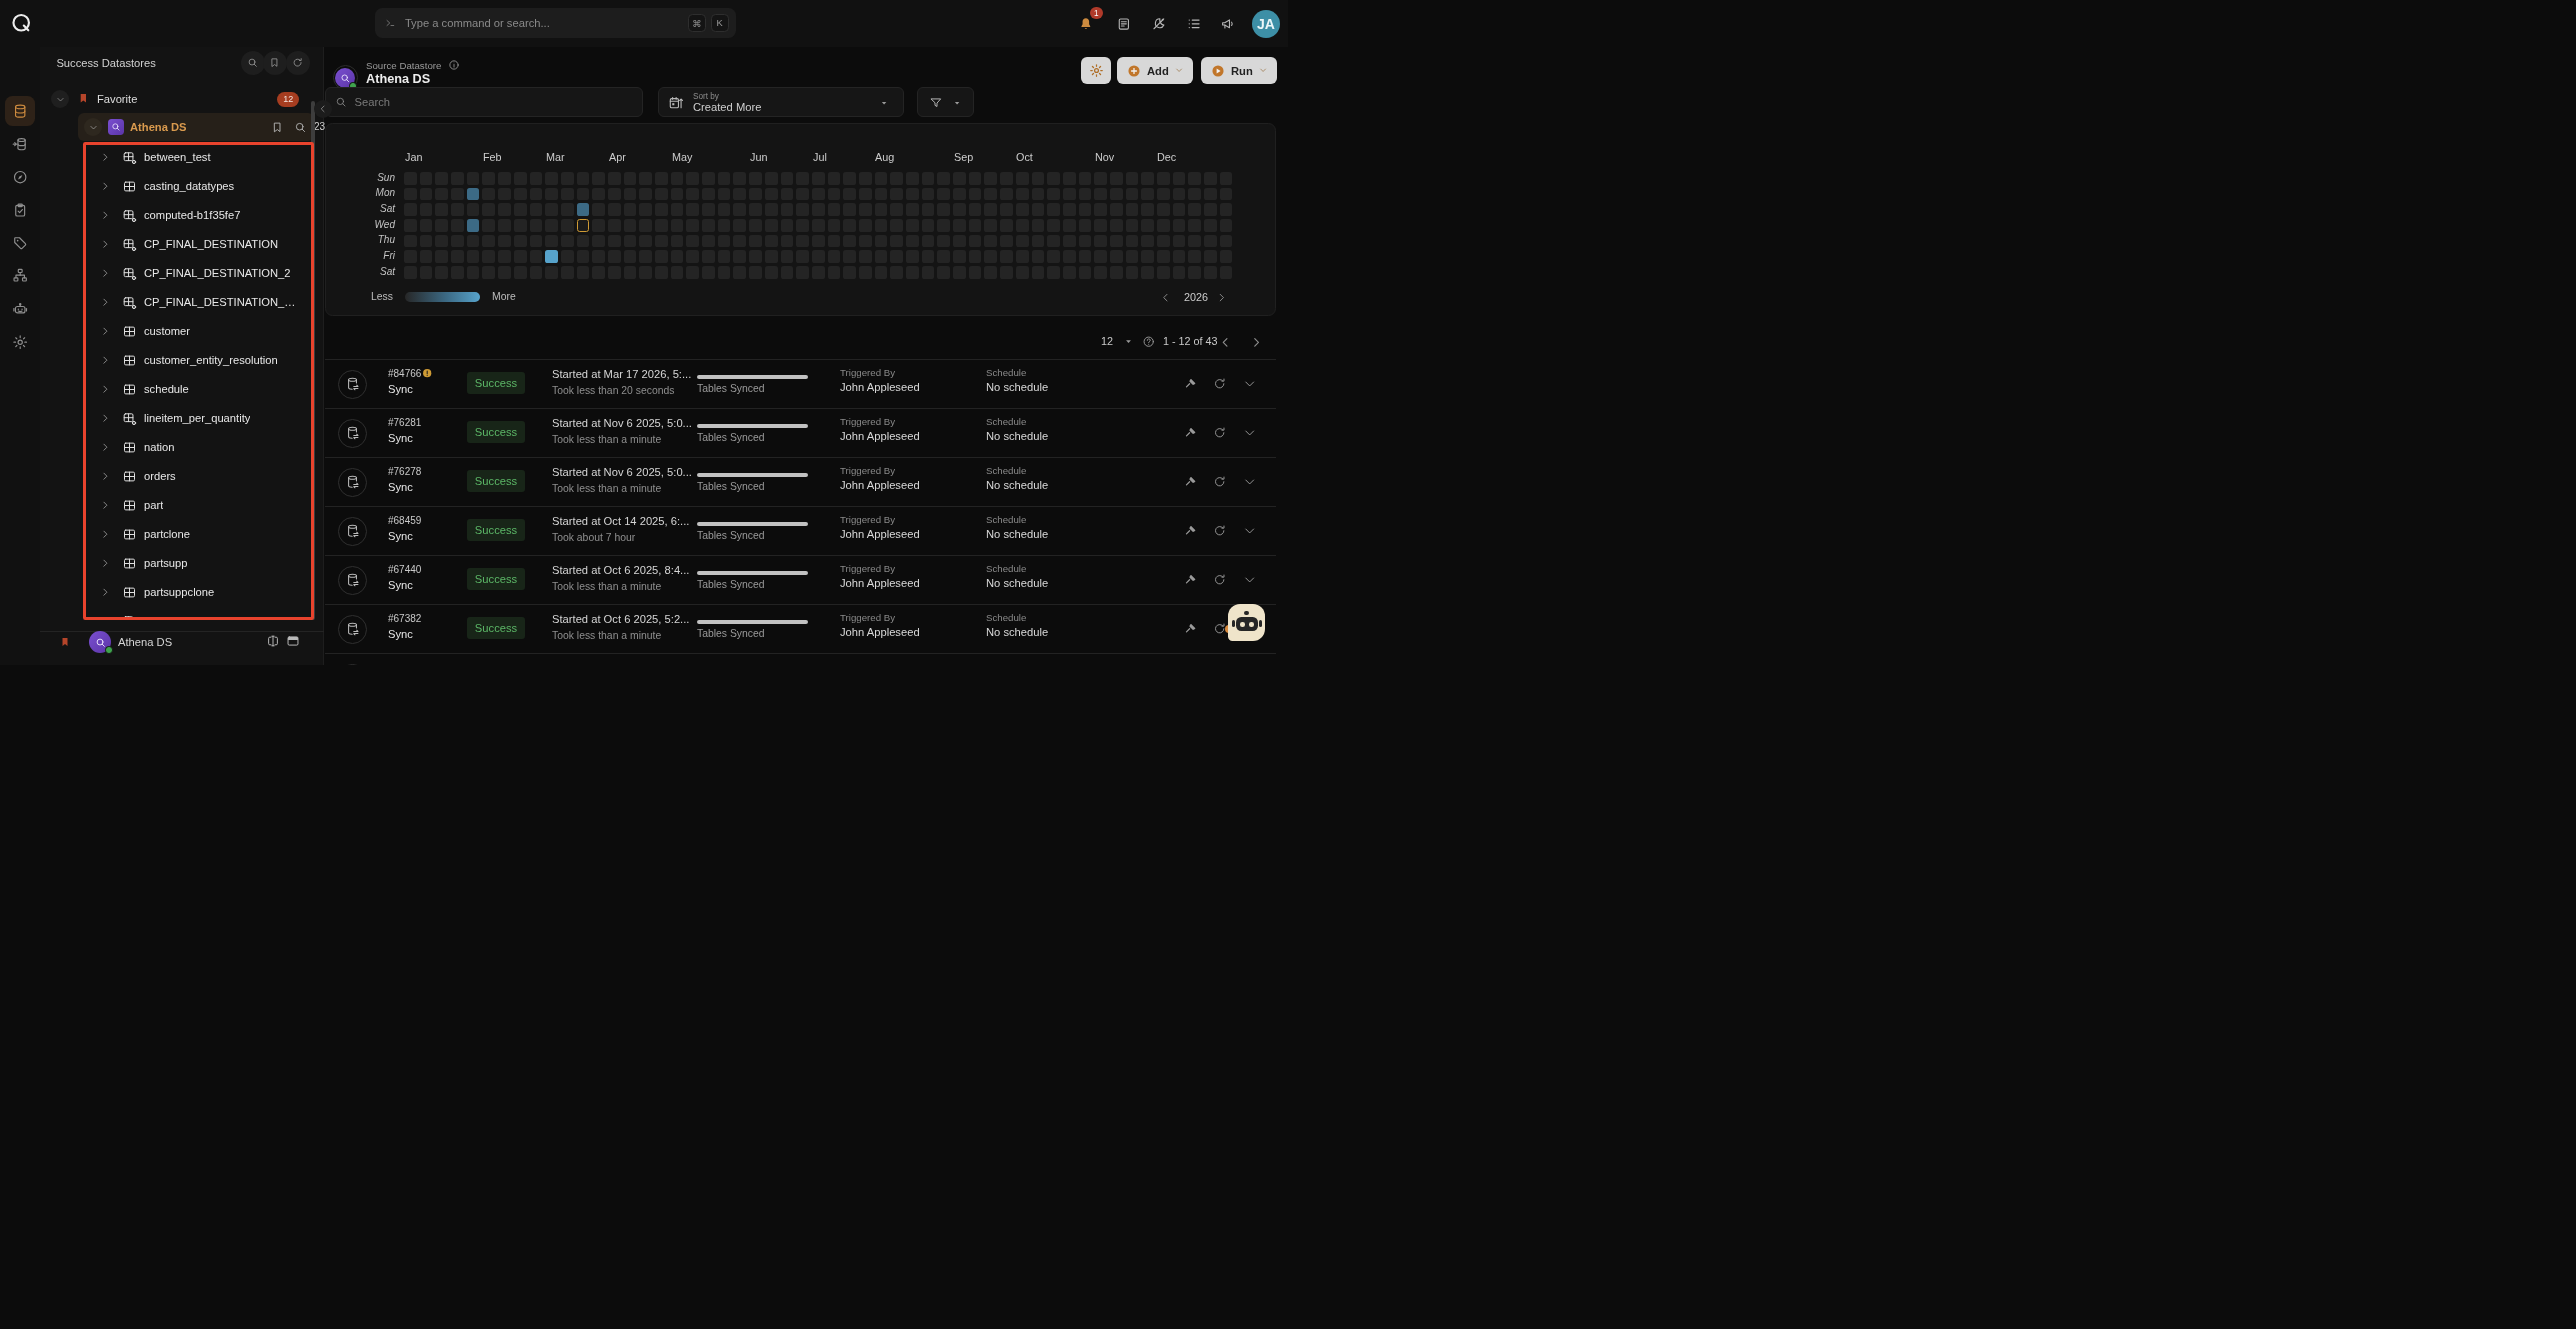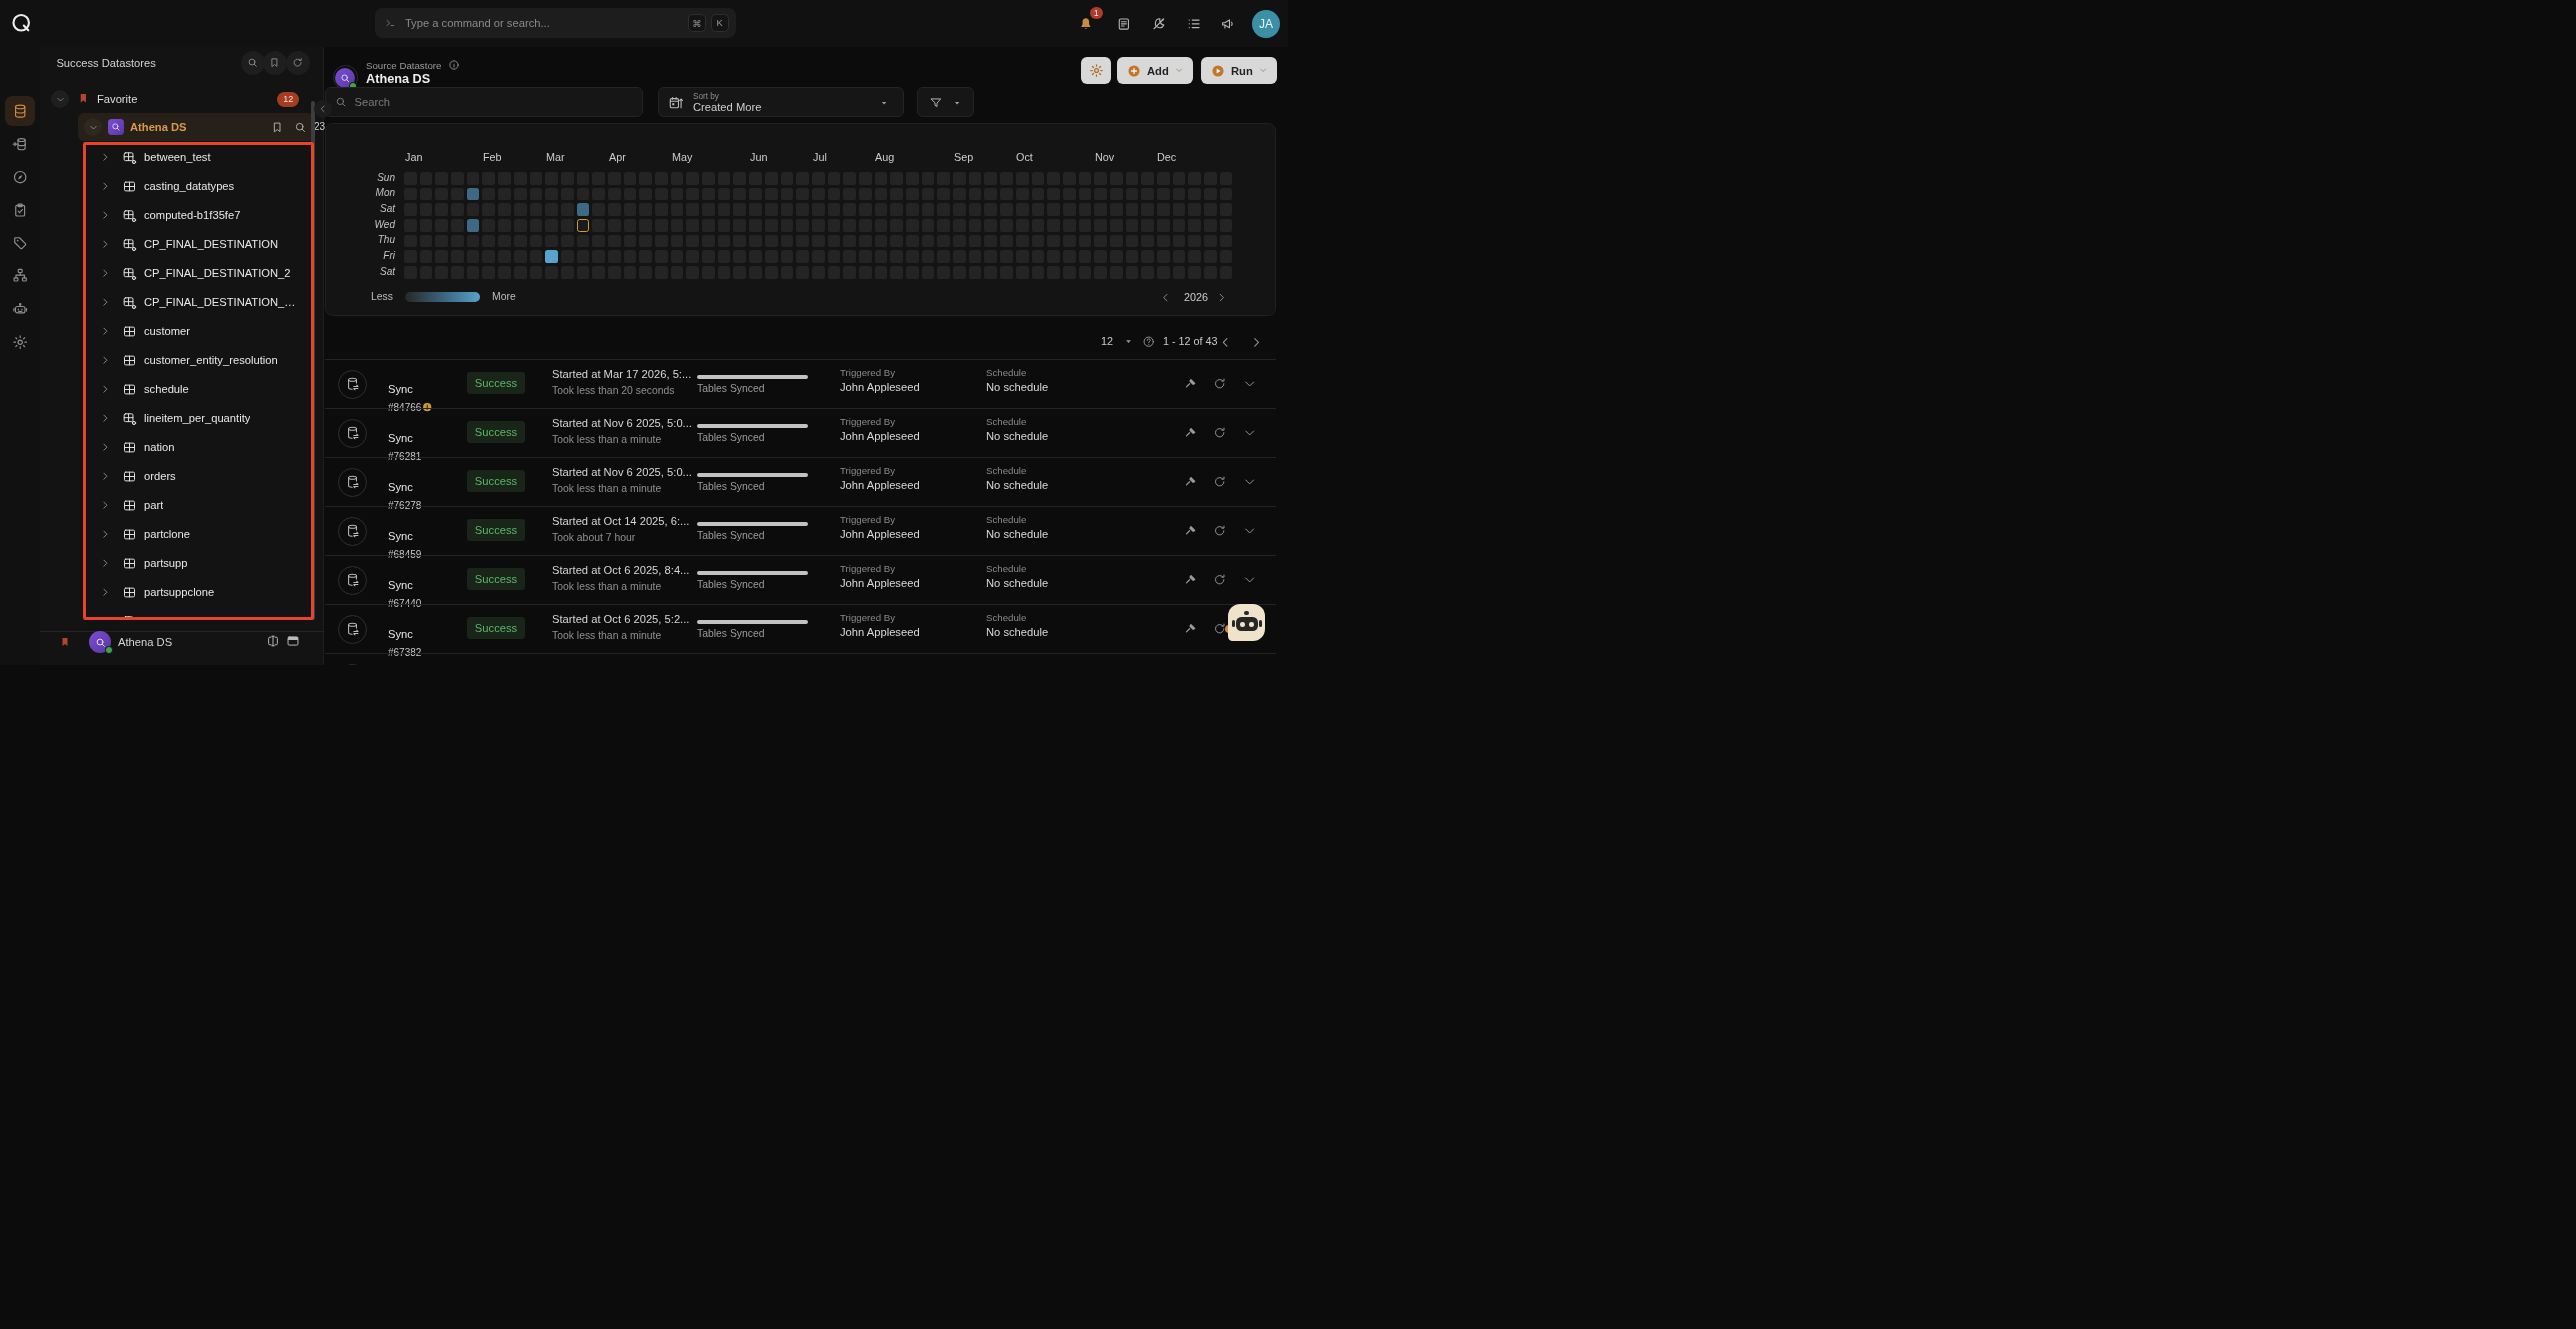--- a/index.html
+++ b/index.html
@@ -13,21 +13,21 @@
   #cmdbar { position:absolute; left:375px; top:8.2px; width:361px; height:30px; background:#1d1d1d; border-radius:7.5px; display:flex; align-items:center; padding:0 7.5px 0 10.4px; }
   #cmdbar .prompt { color:#7d7d7d; width:12px; height:12px; margin-right:7.5px; flex:none; }
   #cmdbar input { flex:1; background:transparent; border:none; outline:none; color:#bdbdbd; font-size:11.2px; font-family:inherit; }
   #cmdbar input::placeholder { color:#8a8a8a; }
   .kbd { width:18px; height:18px; background:#141414; border:0.7px solid #2e2e2e; border-radius:4.5px; color:#9d9d9d; font-size:9.3px; display:flex; align-items:center; justify-content:center; margin-left:4.5px; flex:none; }
   .top-ic { position:absolute; top:15.7px; width:15.7px; height:15.7px; color:#b5b5b5; background:none; border:none; cursor:pointer; }
   .top-ic svg { width:15.7px; height:15.7px; }
   #ic-bell { left:1078px; color:#cd8b3f; }
   #bell-badge { position:absolute; left:1090px; top:6.7px; min-width:12.7px; height:12.7px; border-radius:6.7px; background:#b03a2a; color:#fff; font-size:8.2px; display:flex; align-items:center; justify-content:center; padding:0 2.2px; }
   #ic-doc { left:1116px; } #ic-theme { left:1151px; } #ic-list { left:1186px; } #ic-mega { left:1220px; }
-  #avatar { position:absolute; left:1252px; top:9.7px; width:28px; height:28px; border-radius:50%; background:#3d8fa6; color:#eaf6f8; font-size:12px; font-weight:normal; display:flex; align-items:center; justify-content:center; }
+  #avatar { position:absolute; left:1252px; top:9.7px; width:28px; height:28px; border-radius:50%; background:#3d8fa6; color:#eaf6f8; font-size:14px; font-weight:bold; display:flex; align-items:center; justify-content:center; }
 
   
   #rail { position:absolute; left:0; top:47px; width:40px; height:618px; background:#111111; }
   .rail-btn { position:absolute; left:5.2px; width:30px; height:30px; border-radius:7.5px; border:none; background:transparent; color:#8f8f8f; display:flex; align-items:center; justify-content:center; cursor:pointer; }
   .rail-btn svg { width:16.4px; height:16.4px; }
   .rail-btn.active { background:#2e2218; color:#cd8b3f; }
 
   
   #sidebar { position:absolute; left:40px; top:47px; width:284px; height:618px; background:#131313; border-right:0.7px solid #1e1e1e; }
   #sb-title { position:absolute; left:16.4px; top:9.7px; font-size:11.2px; color:#d2d2d2; }
@@ -135,21 +135,21 @@
   #pag-range { position:absolute; left:1163px; top:335px; font-size:10.8px; color:#c9c9c9; white-space:nowrap; }
   .pag-nav { position:absolute; top:334px; width:16.4px; height:16.4px; background:none; border:none; color:#8f8f8f; cursor:pointer; }
   .pag-nav svg { width:12.7px; height:12.7px; stroke-width:2.2; }
   #pag-prev { left:1219px; } #pag-next { left:1250px; }
 
   
   #runs { position:absolute; left:325px; top:359px; width:951px; height:306px; overflow:hidden; }
   .run-row { position:relative; height:49px; border-top:0.7px solid #232323; }
   .r-ic { position:absolute; left:13.4px; top:9.7px; width:29px; height:29px; border:1.1px solid #2f2f2f; border-radius:50%; display:flex; align-items:center; justify-content:center; color:#bcbcbc; }
   .r-ic svg { width:15.7px; height:15.7px; stroke-width:1.6; }
-  .r-id { position:absolute; left:63px; top:8.2px; font-size:10px; color:#c9c9c9; display:flex; align-items:center; gap:1px;margin-top:34px; }
+  .r-id { position:absolute; left:63px; top:8.2px; font-size:10px; color:#c9c9c9; display:flex; align-items:center; gap:1px; }
   .r-id svg { width:10.4px; height:10.4px; }
   .r-type { position:absolute; left:63px; top:23px; font-size:11.2px; color:#e6e6e6; }
   .r-status { position:absolute; left:142px; top:12px; width:58px; height:22.4px; background:#182518; border-radius:3px; color:#5cb767; font-size:11.2px; display:flex; align-items:center; justify-content:center; }
   .r-started { position:absolute; left:227px; top:7.5px; width:139px; font-size:11.2px; color:#d6d6d6; white-space:nowrap; overflow:hidden; }
   .r-took { position:absolute; left:227px; top:24.6px; font-size:10.4px; color:#8f8f8f; white-space:nowrap; }
   .r-bar { position:absolute; left:372px; top:15px; width:111px; height:3.7px; border-radius:2.2px; background:#c2c2c2; }
   .r-barlbl { position:absolute; left:372px; top:23px; font-size:10.4px; color:#9a9a9a; }
   .r-lbl { position:absolute; top:6.7px; font-size:9.7px; color:#8a8a8a; }
   .r-val { position:absolute; top:21px; font-size:11.2px; color:#d9d9d9; }
   .r-trig-l,.r-trig-v { left:515px; } .r-sch-l,.r-sch-v { left:661px; }

